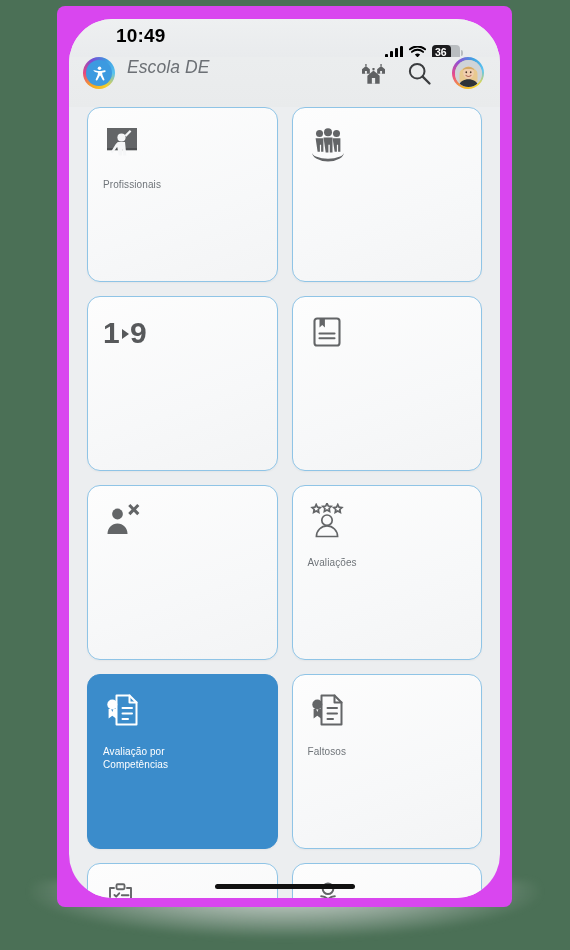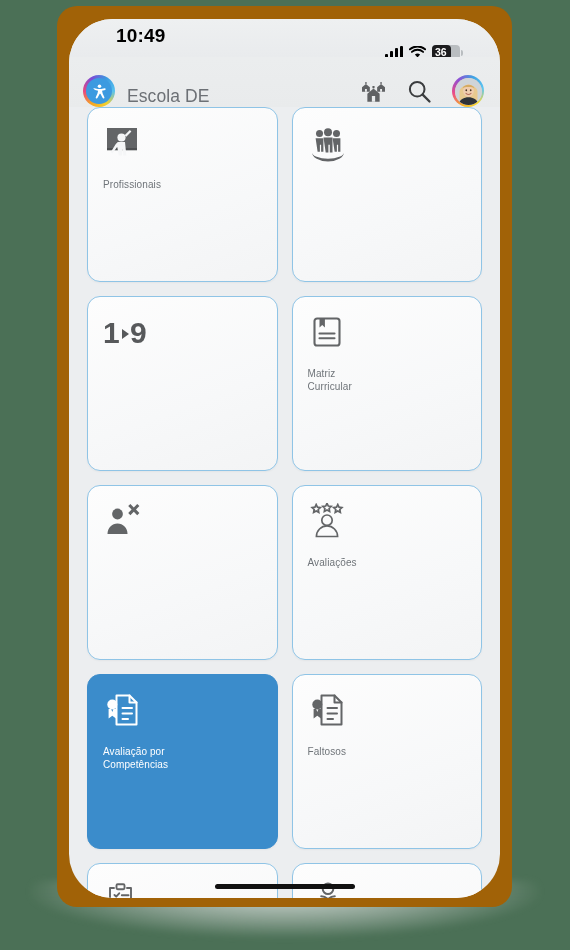--- a/index.html
+++ b/index.html
@@ -12,22 +12,22 @@
     font-family: "Liberation Sans", sans-serif;
   }
 
   
   #phone-frame {
     position: absolute;
     left: 57px;
     top: 6px;
     width: 455px;
     height: 901px;
-    background: #a16207;
-    border-radius: 20px;
+    background: #d946ef;
+    border-radius: 8px;
     padding: 13px 12px 17px 12px;
   }
   #phone-shadow {
     position: absolute;
     left: 30px;
     top: 880px;
     width: 510px;
     height: 58px;
     background: radial-gradient(ellipse at 50% 20%, rgba(225,230,228,0.92) 0%, rgba(190,200,194,0.55) 42%, rgba(75,112,86,0.0) 72%);
     filter: blur(3px);
@@ -90,22 +90,23 @@
   .battery:after {
     content:""; position:absolute; right:-3px; top:4.5px;
     width:2px; height:6px; background:#b9bdc0; border-radius:0 2px 2px 0;
   }
 
   
   #app-header {
     position: relative;
     height: 50px;
     background: linear-gradient(180deg,#ebedee 0%, #e9ebec 100%);
-    display: flex; align-items: flex-end;
+    display: flex; align-items: flex-start;
     padding: 0 16px 0 14px;
+    font-style: italic;
   }
   #app-logo {
     width: 32px; height: 32px; border-radius: 50%;
     background: conic-gradient(from 210deg,#f5a623,#e8477f,#7b4bd6,#3c9ae0,#57c2f0,#f5d02b,#f5a623);
     display:flex; align-items:center; justify-content:center;
     flex: 0 0 auto;
   }
   #app-logo .inner {
     width: 26px; height:26px; border-radius:50%;
     background:#3c9ae0;
@@ -323,21 +324,20 @@
 
       <div class="card">
         <div class="card-icon">
           <svg width="38" height="38" viewBox="0 0 38 38">
             <rect x="6.5" y="3.5" width="25" height="27" rx="2.6" stroke="#636567" stroke-width="2.1" fill="none"></rect>
             <path d="M11.5 3.5 h5.4 v9 l-2.7-2.4 -2.7 2.4 z" fill="#636567"></path>
             <line x1="11.5" y1="18.5" x2="26.5" y2="18.5" stroke="#636567" stroke-width="2.1" stroke-linecap="round"></line>
             <line x1="11.5" y1="23.2" x2="26.5" y2="23.2" stroke="#636567" stroke-width="2.1" stroke-linecap="round"></line>
           </svg>
         </div>
-        <div class="card-label">Matriz<br>Curricular</div>
       </div>
 
       <div class="card">
         <div class="card-icon">
           <svg width="40" height="38" viewBox="0 0 40 38">
             <g fill="#636567">
               <circle cx="14.5" cy="10" r="5.4"></circle>
               <path d="M4.5 30 c0-6 4.5-10.4 10-10.4 s10 4.4 10 10.4 z"></path>
               <path d="M25.2 2.1 l2.2-2.1 3.4 3.4 3.4-3.4 2.2 2.1 -3.4 3.5 3.4 3.4 -2.2 2.2 -3.4-3.4 -3.4 3.4 -2.2-2.2 3.4-3.4 z"></path>
             </g>

